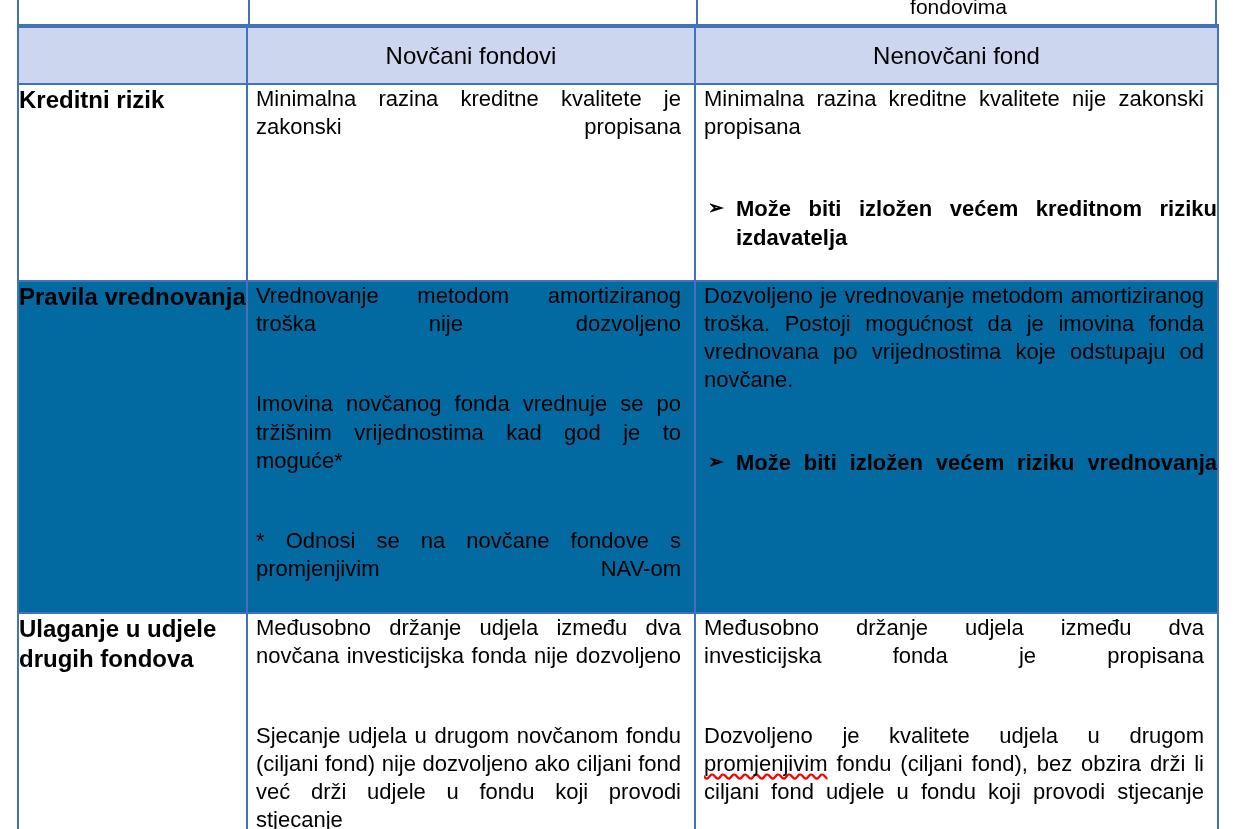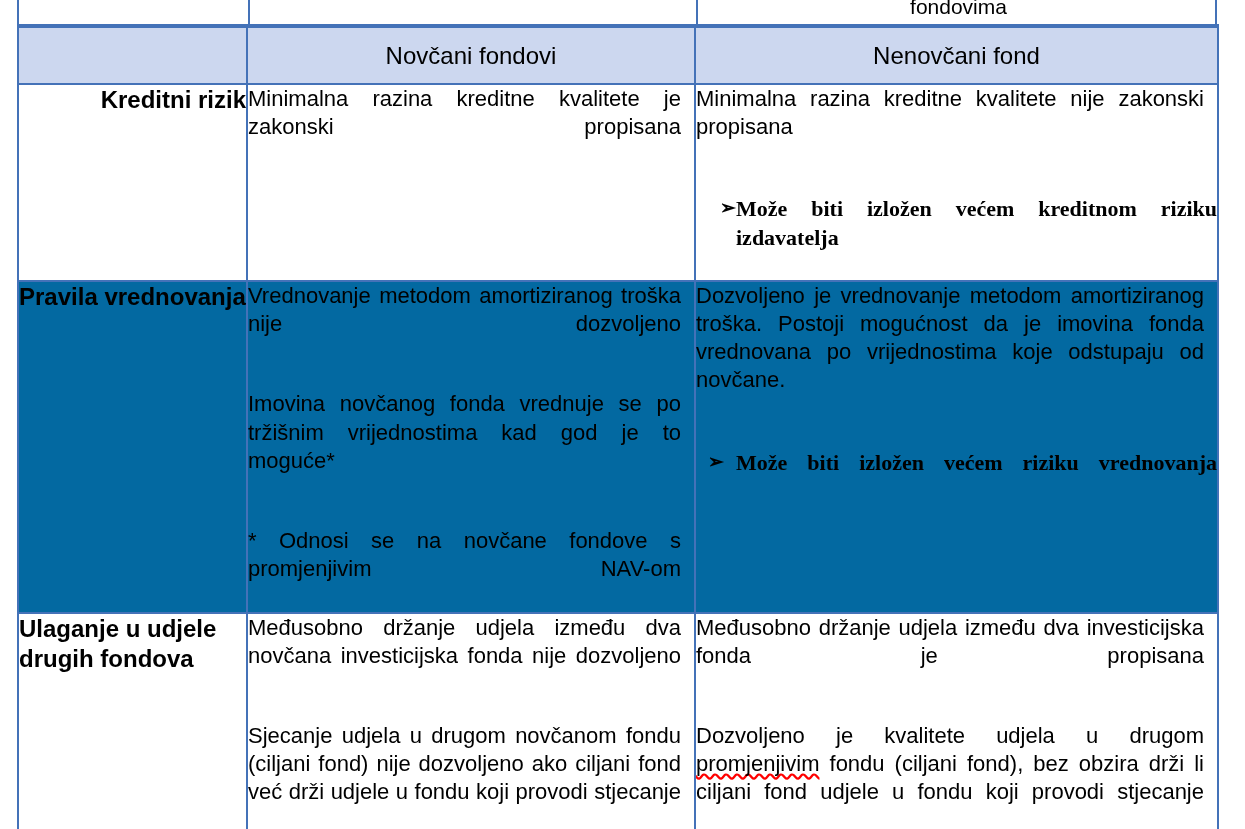--- a/index.html
+++ b/index.html
@@ -87,20 +87,21 @@
   }
   td.bodycell {
     font-size: 22px;
     padding: 8px 12px 8px 12px;
     line-height: 1.28;
     text-align: justify;
     text-justify: inter-word;
   }
   td.bodycell p {
     margin: 0 13px 24px 0;
+    padding-left: 8px;
   }
   td.bodycell p:last-child { margin-bottom: 0; }
   td.bodycell p.tight { margin-bottom: 0; }
 
   
   td.bodycell p.just {
     text-align: justify;
   }
   td.bodycell p.just::after {
     content: "";
@@ -119,36 +120,35 @@
     width: 40px;
     padding-left: 12px;
     font-size: 19px;
     line-height: 1.35;
     box-sizing: border-box;
   }
   .bullet .btext {
     flex: 1 1 auto;
     text-align: justify;
     text-justify: inter-word;
-    font-family: Liberation Serif, serif;
   }
   .bullet .btext::after {
     content: "";
     display: inline-block;
     width: 100%;
   }
 
   
   .spell {
     text-decoration: underline wavy #ff0000;
     text-decoration-skip-ink: none;
   }
 
   
-  tr.rowA td { background: #ffffff; text-align: right; }
+  tr.rowA td { background: #ffffff; }
   tr.rowB td { background: #0369a1; }
   tr.rowC td { background: #ffffff; }
 
   tr.r1 td { height: 146px; }
   tr.r2 td { height: 296px; }
   tr.r3 td { height: 299px; }
 </style>
 </head>
 <body>
 

